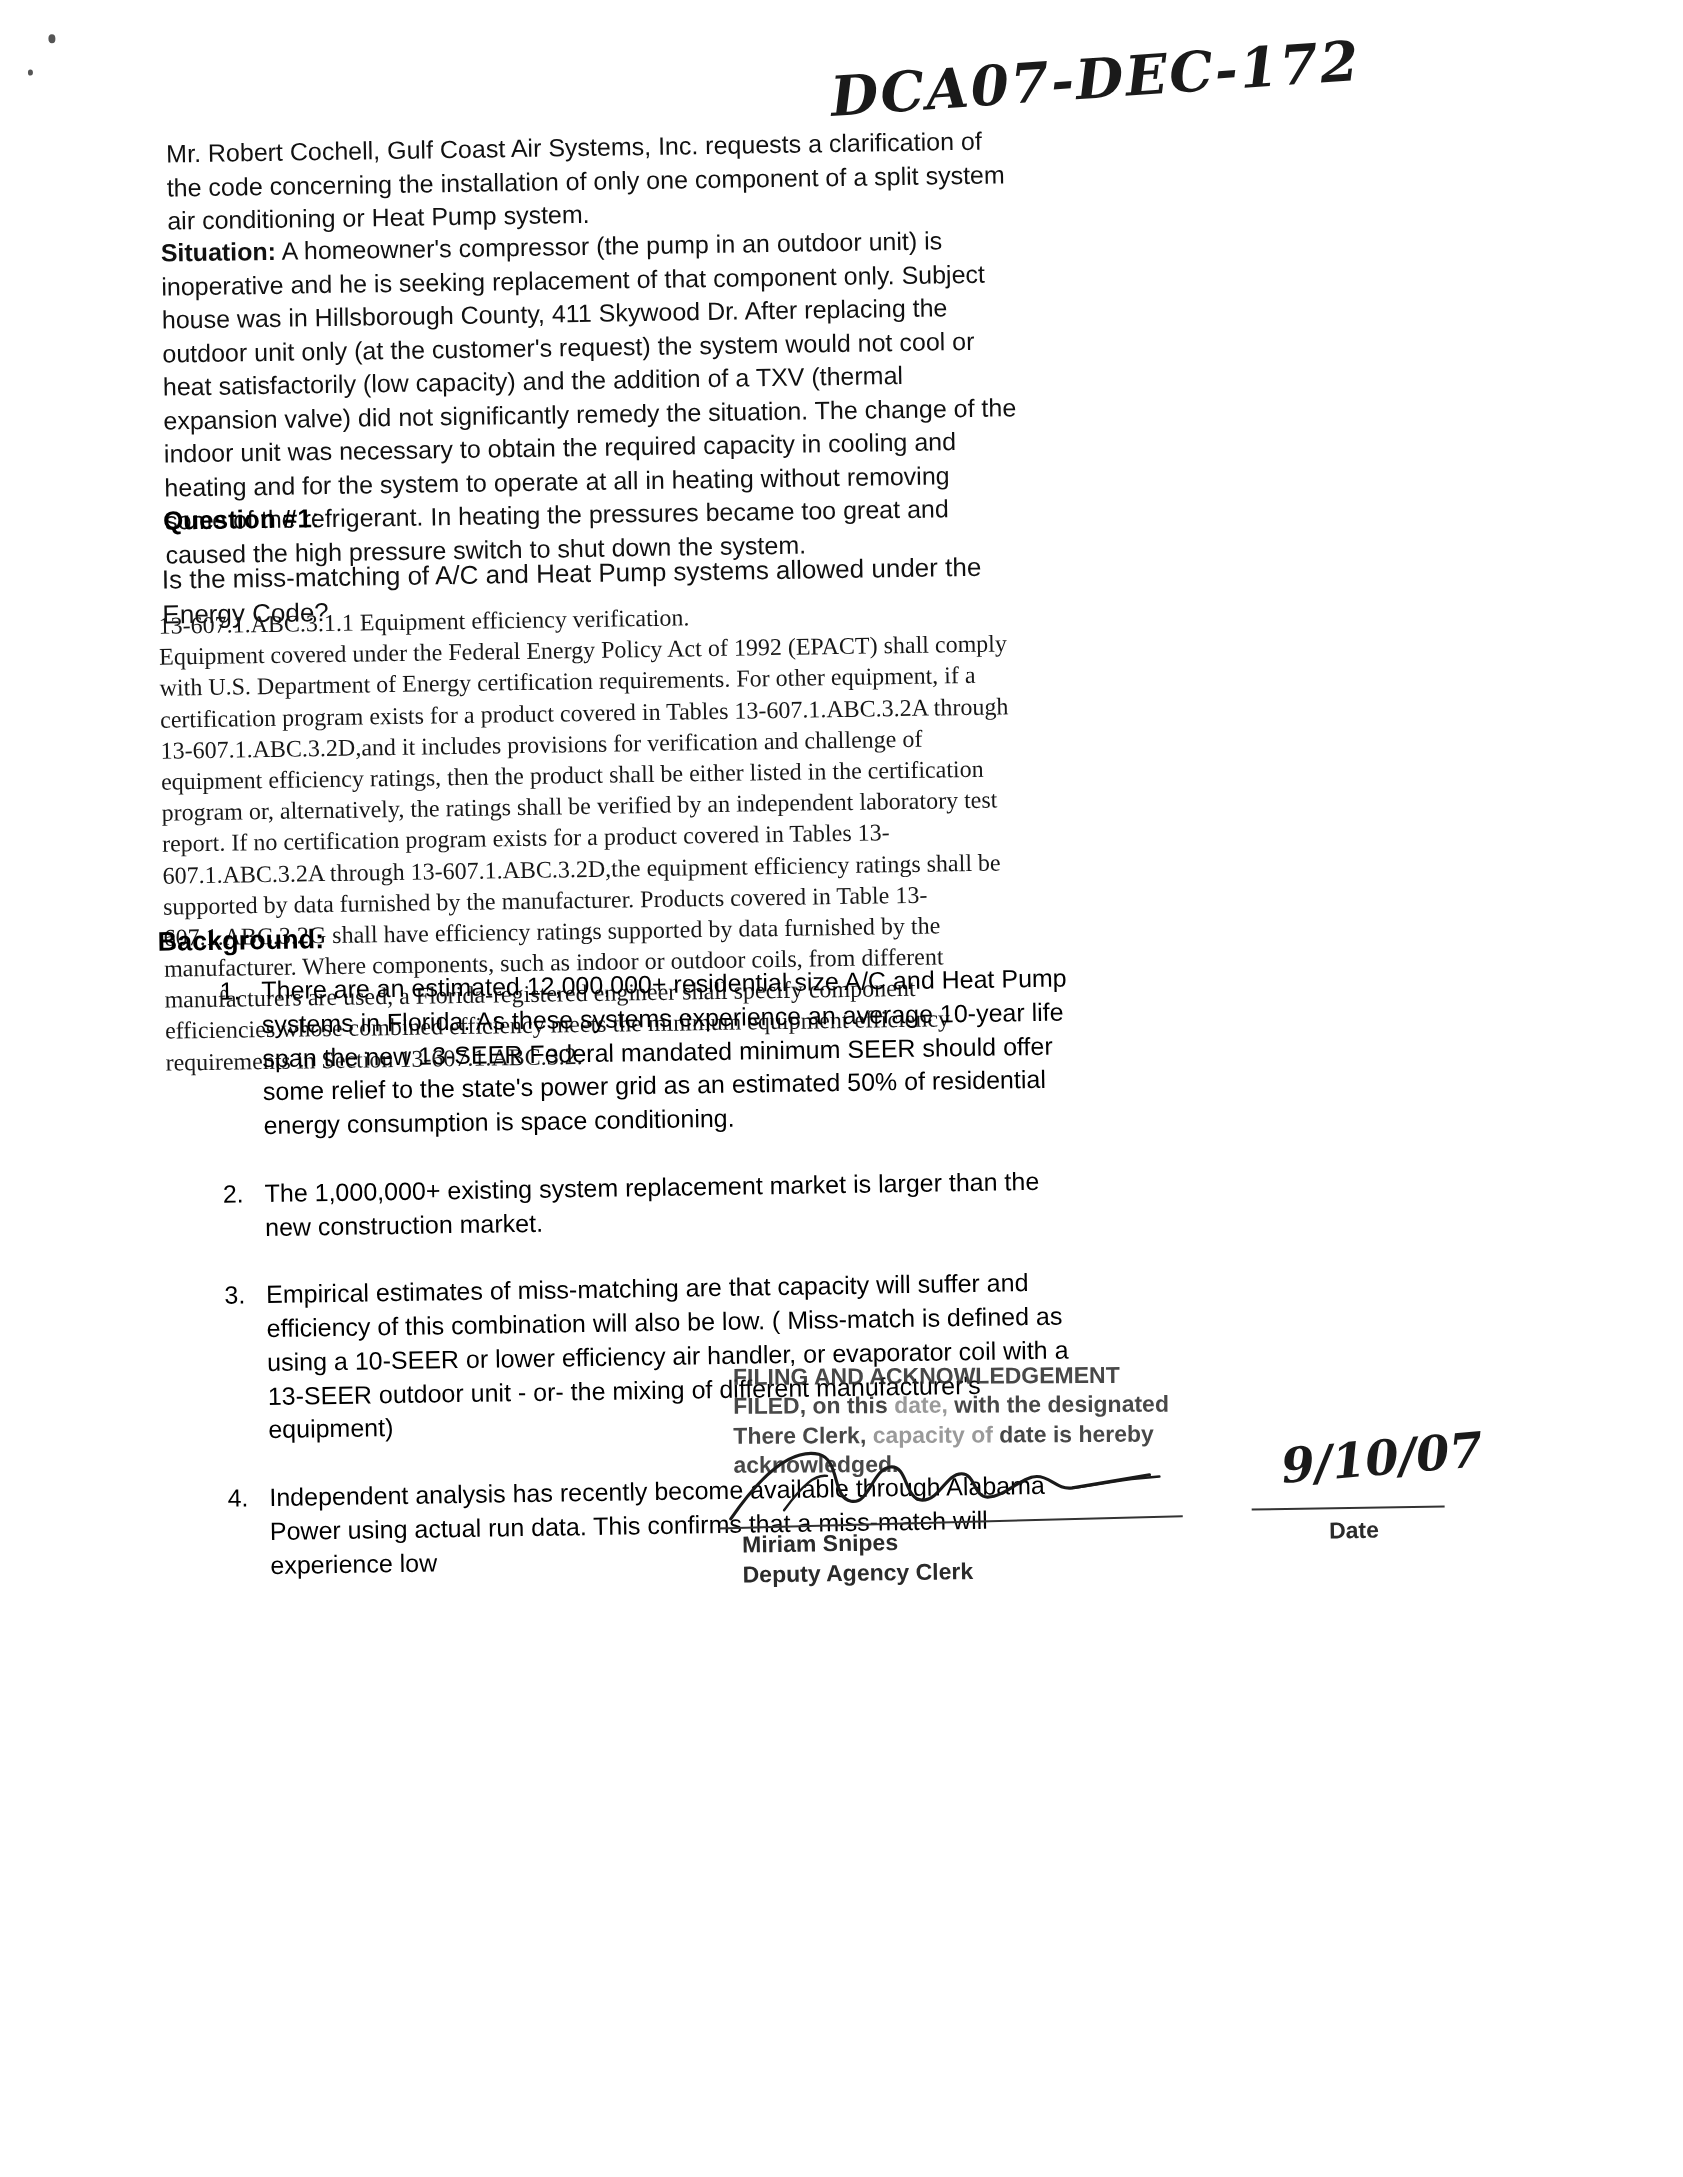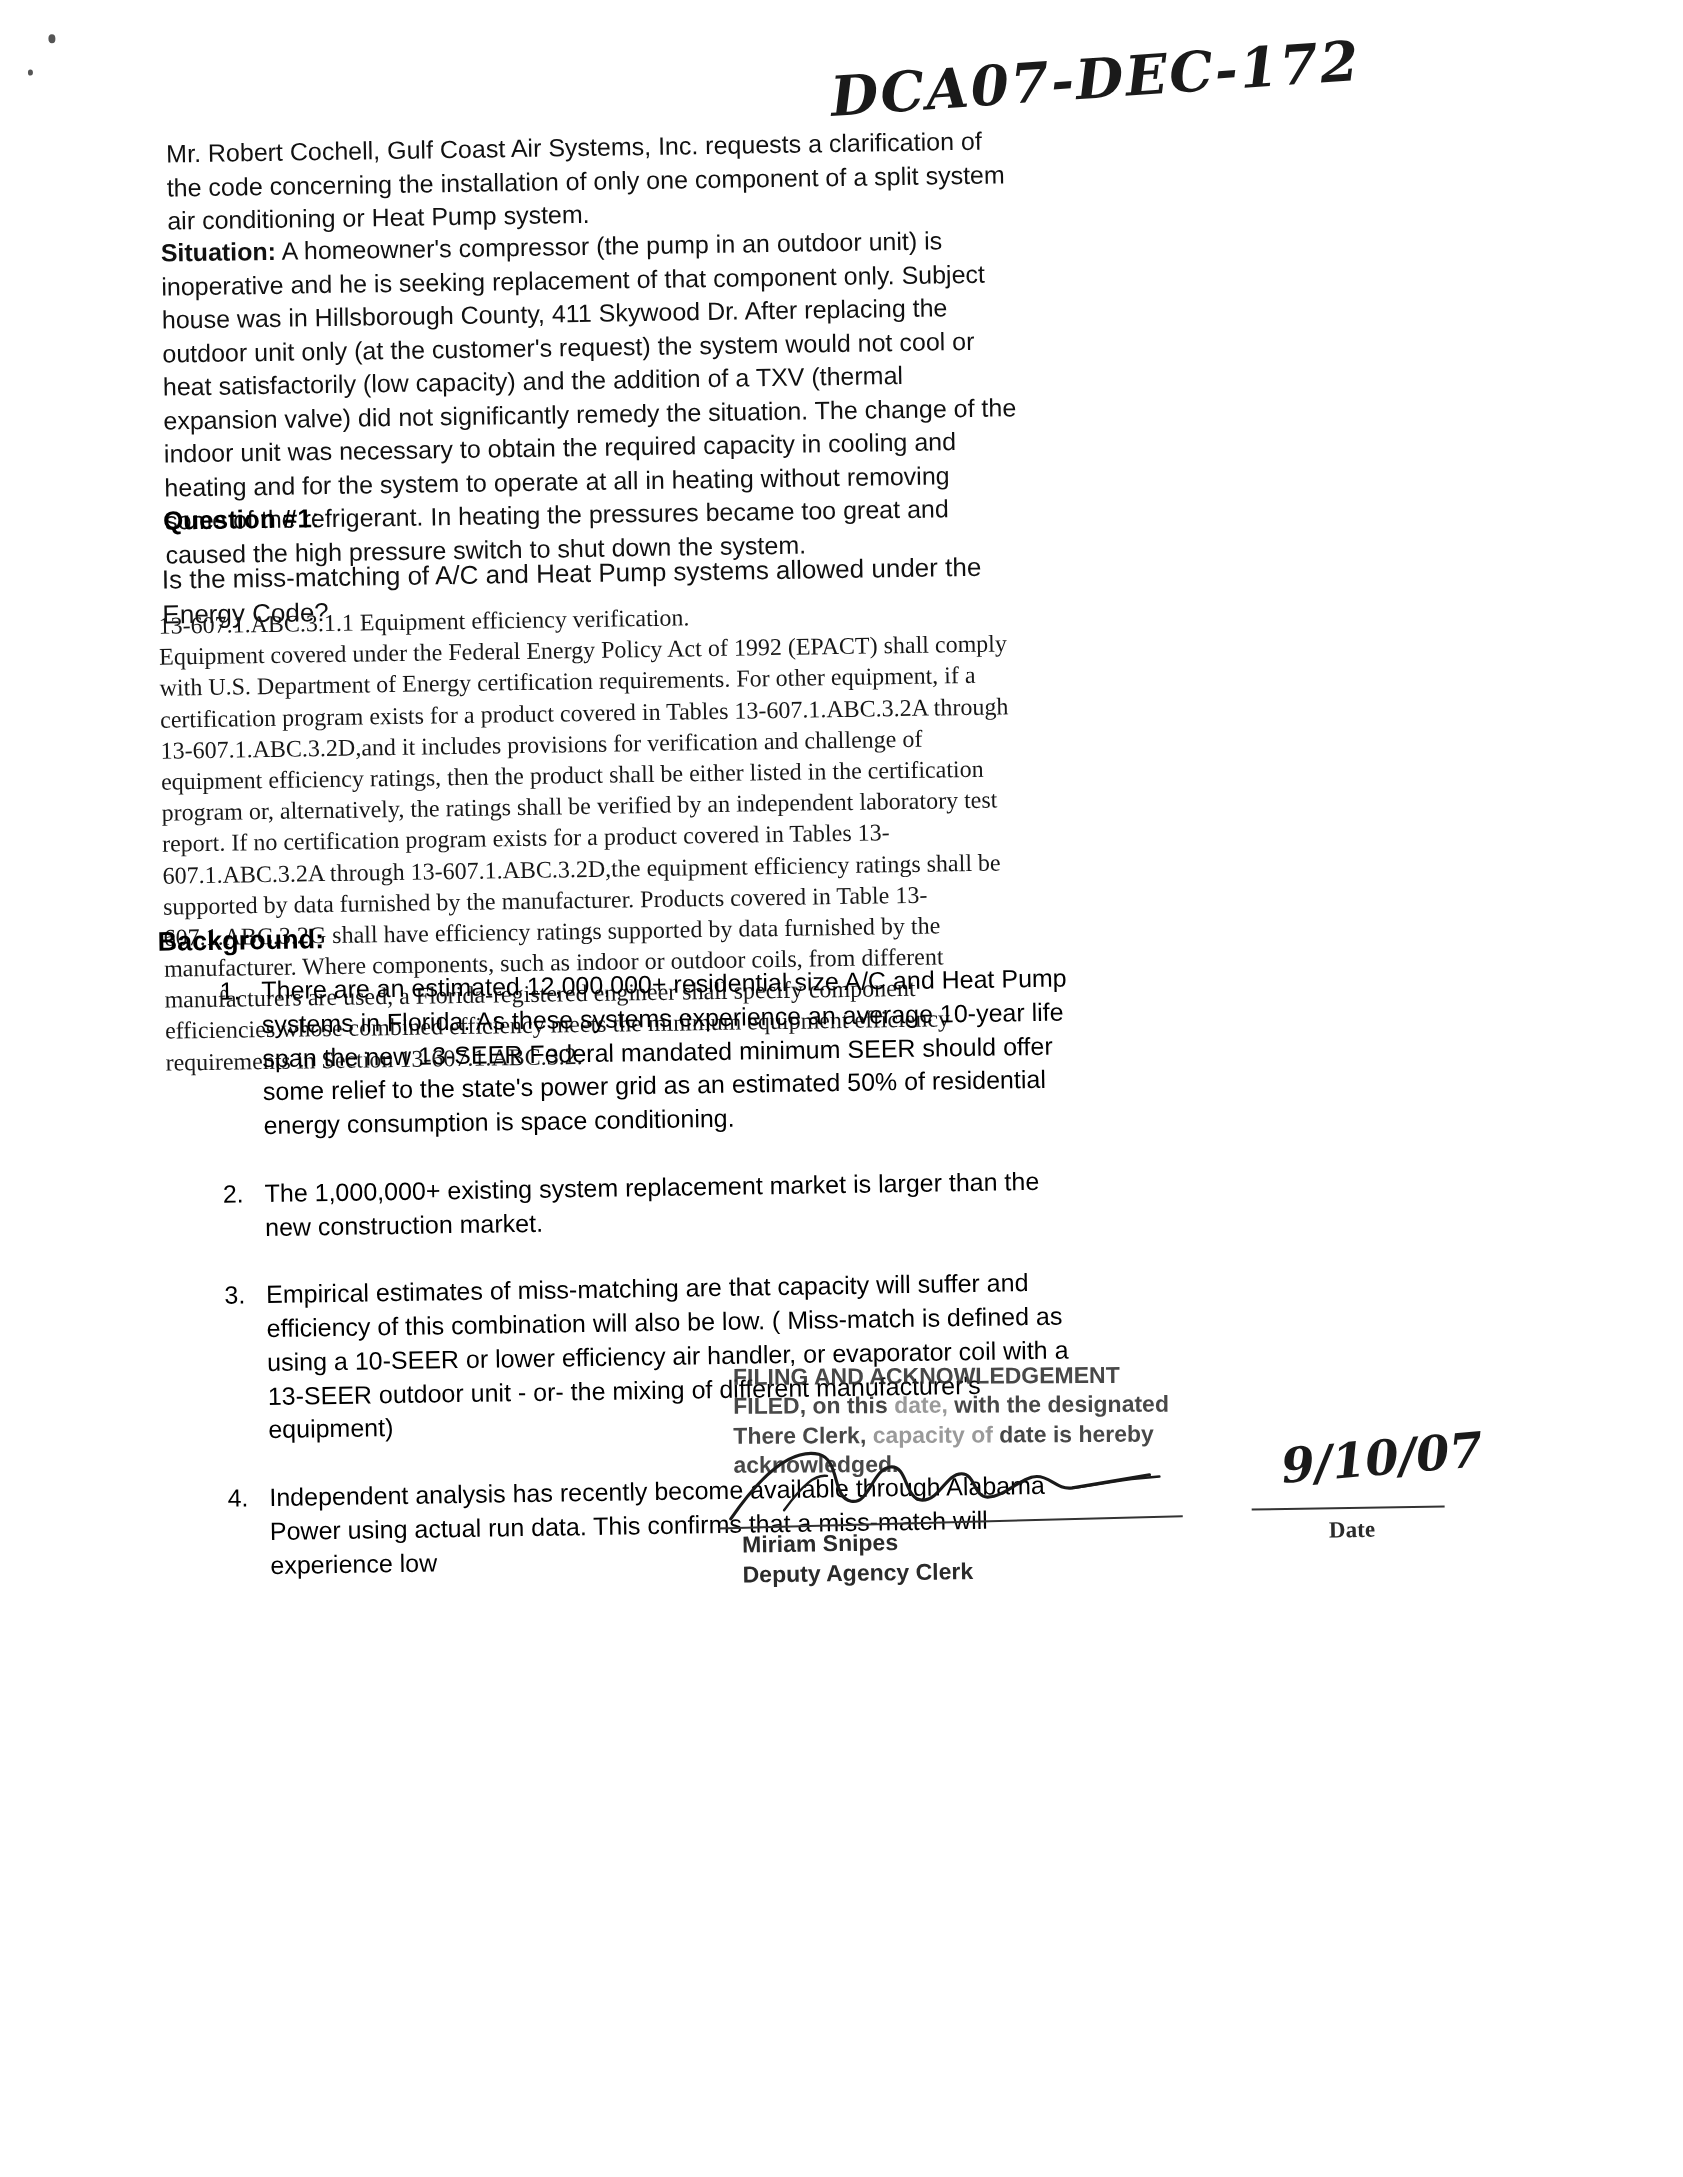--- a/index.html
+++ b/index.html
@@ -197,21 +197,21 @@
     font-family: "Liberation Sans", sans-serif;
     font-weight: 700;
     font-size: 23px;
     color: #2b2b2b;
     line-height: 1.3;
   }
   #stamp-date-label {
     position: absolute;
     top: 1525px;
     left: 1322px;
-    font-family: Liberation Serif, serif;
+    font-family: Liberation Sans, sans-serif;
     font-weight: 700;
     font-size: 23px;
     color: #2b2b2b;
   }
 </style>
 </head>
 <body>
 
 <div id="page">
 

